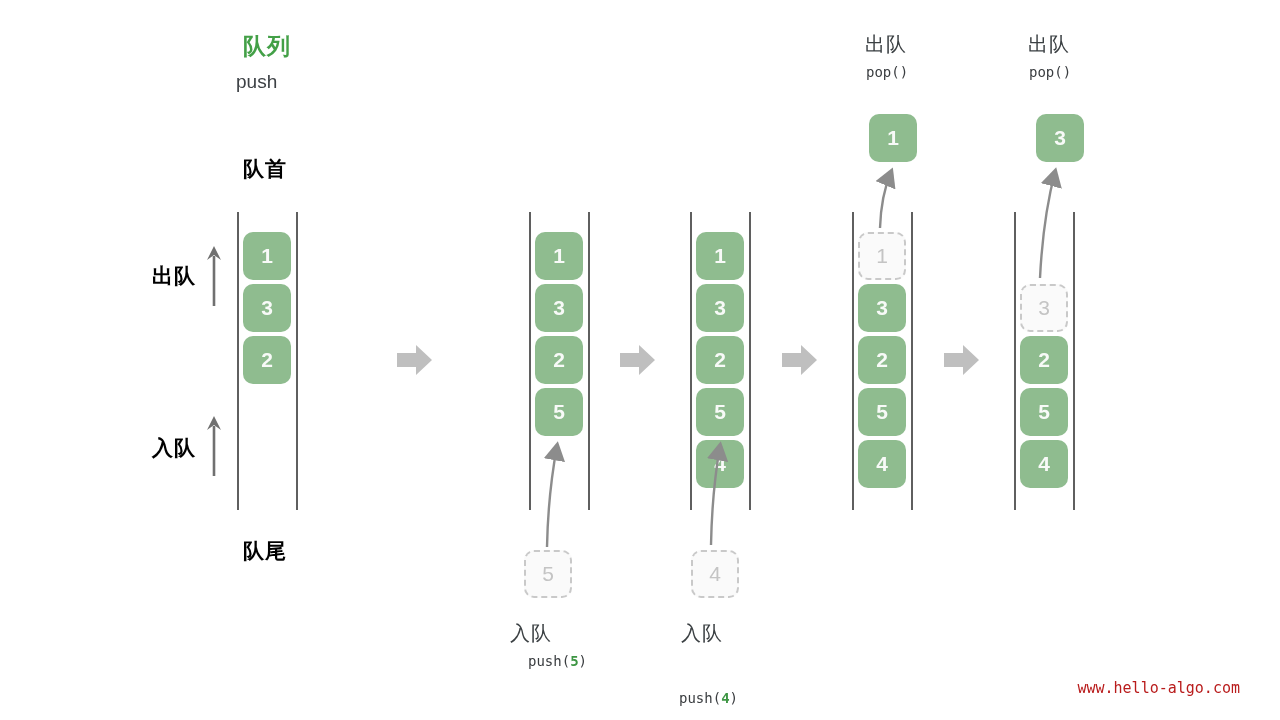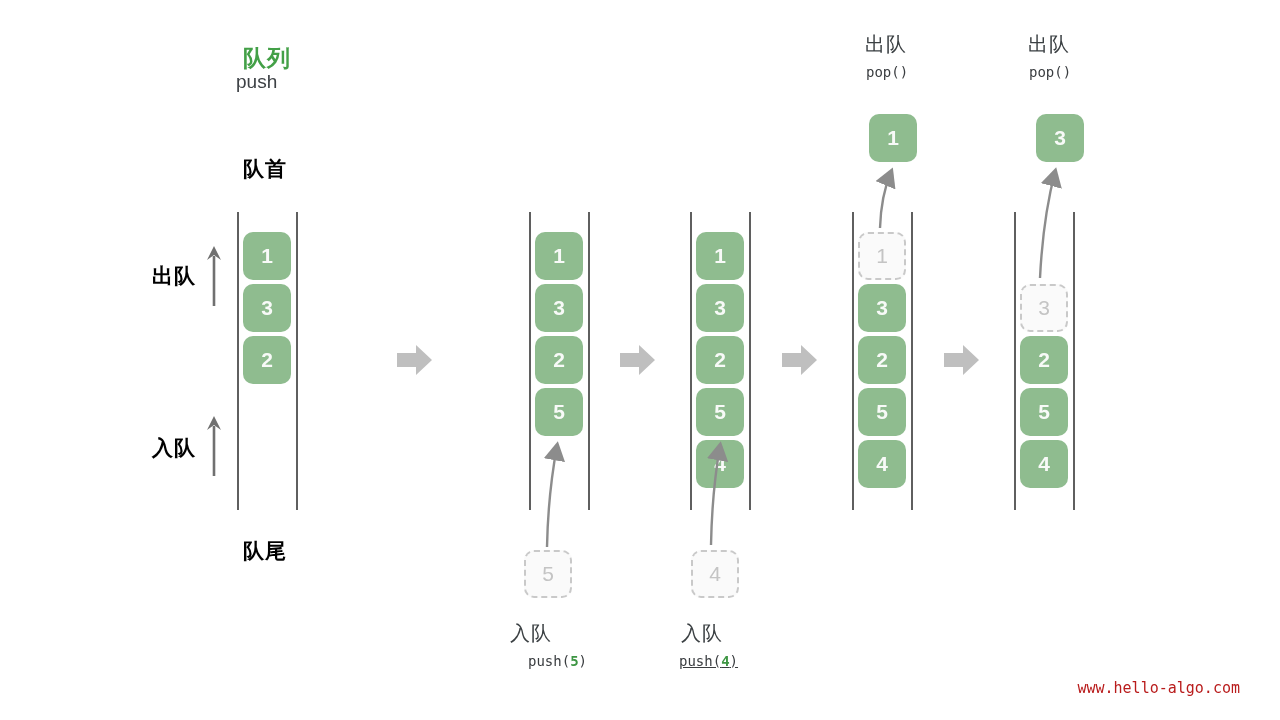--- a/index.html
+++ b/index.html
@@ -13,21 +13,20 @@
     font-family: "Liberation Sans", sans-serif;
     color: #3d4145;
   }
   .abs { position: absolute; }
 
   .title-zh {
     font-size: 23px;
     font-weight: bold;
     color: #43a047;
     letter-spacing: 1px;
-    margin-top: 12px;
   }
   .subtitle {
     font-size: 19px;
     color: #3d4145;
   }
   .cjk-label {
     font-size: 21px;
     font-weight: bold;
     color: #000000;
     letter-spacing: 1px;
@@ -175,21 +174,21 @@
     <path d="M 880 228 Q 881 196 891 172" fill="none" stroke="#8c8c8c" stroke-width="2.4" marker-end="url(#ah)"></path>
     <path d="M 1040 278 Q 1043 218 1055 172" fill="none" stroke="#8c8c8c" stroke-width="2.4" marker-end="url(#ah)"></path>
   </svg>
 
   <div class="abs cjk-op" style="left:510px; top:620px;">入队</div>
   <div class="abs code" style="left:528px; top:653px;">
     <span>push(</span><span class="arg">5</span><span>)</span>
   </div>
 
   <div class="abs cjk-op" style="left:681px; top:620px;">入队</div>
-  <div class="abs code" style="left:679px; top:653px;text-decoration:underline;">
+  <div class="abs code" style="left:679px; top:690px;">
     <span>push(</span><span class="arg">4</span><span>)</span>
   </div>
 
   <div class="abs cjk-op" style="left:865px; top:31px;">出队</div>
   <div class="abs code" style="left:866px; top:64px;">pop()</div>
 
   <div class="abs cjk-op" style="left:1028px; top:31px;">出队</div>
   <div class="abs code" style="left:1029px; top:64px;">pop()</div>
 
   <div class="abs watermark" style="right:40px; top:679px;">www.hello-algo.com</div>

